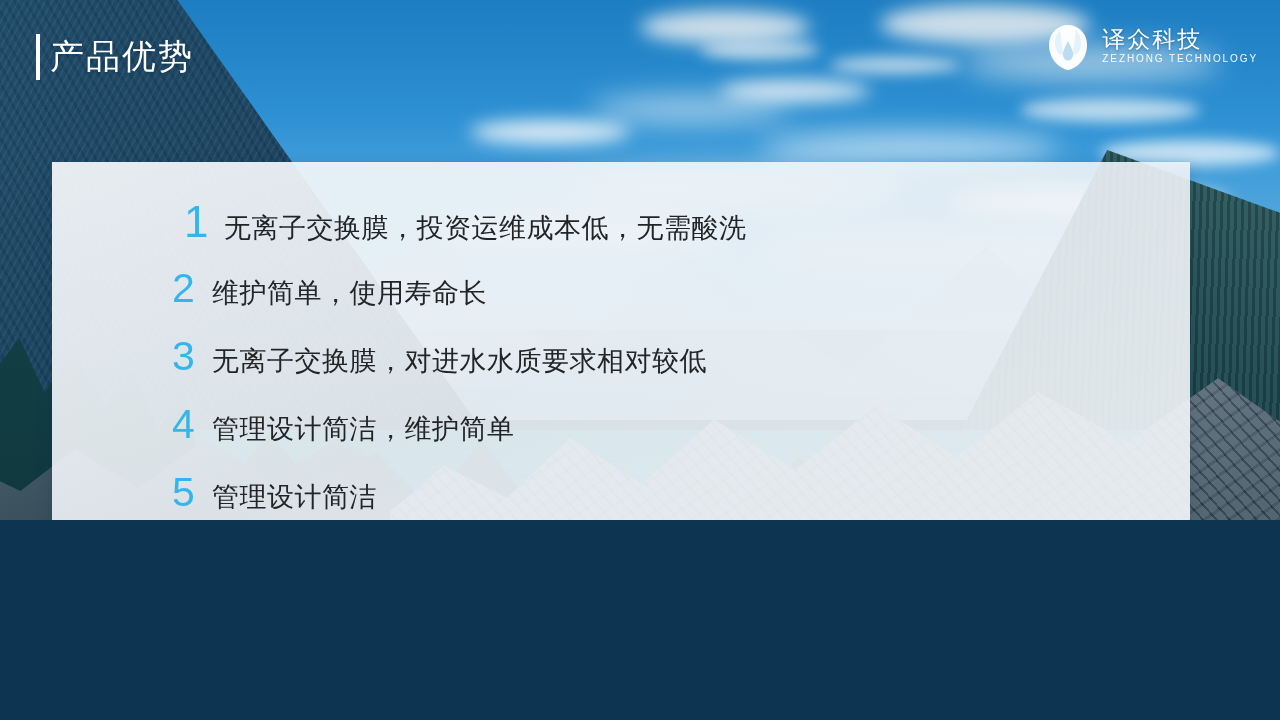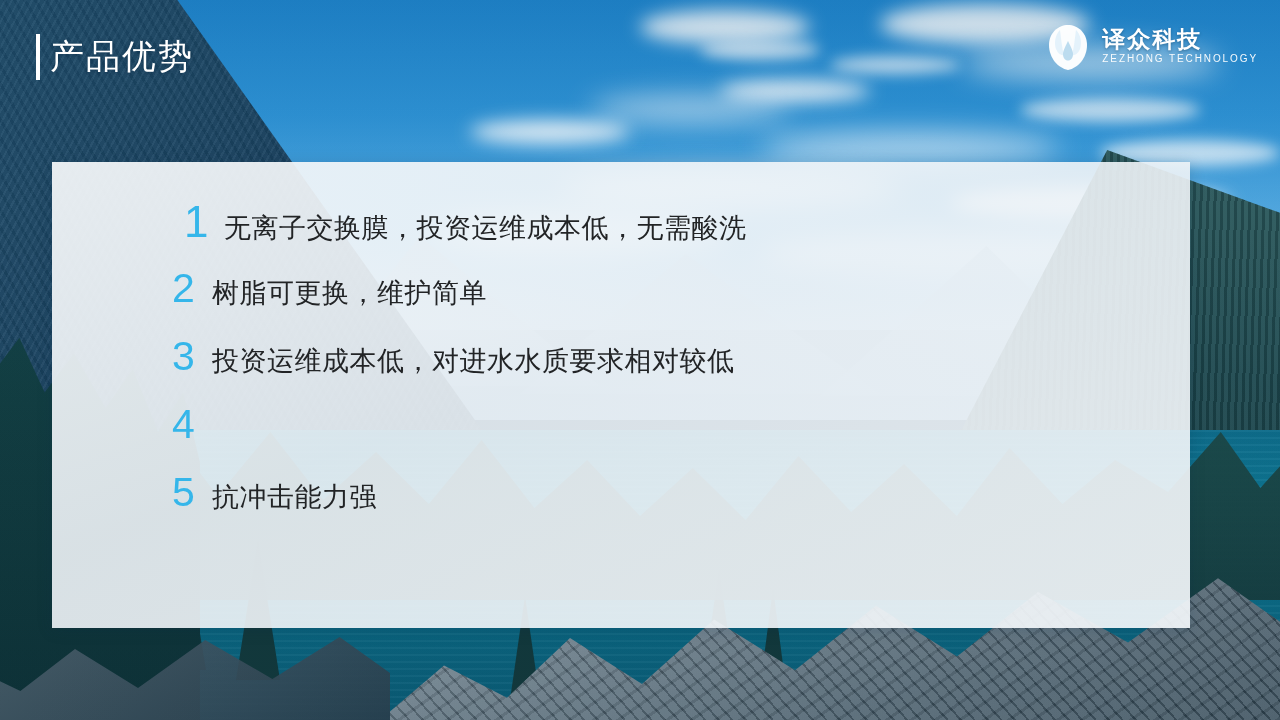--- a/index.html
+++ b/index.html
@@ -2,21 +2,21 @@
 <html lang="zh"><head>
 <meta charset="utf-8">
 <title>产品优势</title>
 <style>
   html,body{margin:0;padding:0;}
   body{
     width:1280px;height:720px;overflow:hidden;
     font-family:"Liberation Sans","DejaVu Sans",sans-serif;
     background:#0d3552;
   }
-  .slide{position:relative;width:1280px;height:720px;overflow:hidden;}
+  .slide{position:relative;width:1280px;height:520px;overflow:hidden;}
 
   
   .bg{position:absolute;inset:0;overflow:hidden;}
 
   
   .sky{
     position:absolute;left:0;top:0;width:1280px;height:330px;
     background:linear-gradient(180deg,#1f86cf 0%,#2e93d6 35%,#57aadf 70%,#86c2e8 100%);
   }
   .cloud{position:absolute;background:#ffffff;border-radius:50%;filter:blur(9px);opacity:.85;}
@@ -114,21 +114,21 @@
   .page-title{
     color:#ffffff;font-size:34px;font-weight:400;letter-spacing:2px;
     text-shadow:0 1px 4px rgba(0,30,60,.45);white-space:nowrap;
   }
 
   
   .logo{position:absolute;right:22px;top:18px;display:flex;align-items:center;height:58px;}
   .logo-mark{width:52px;height:52px;margin-right:8px;flex:0 0 auto;}
   .logo-text{display:flex;flex-direction:column;justify-content:center;}
   .logo-cn{
-    color:#ffffff;font-size:23px;font-weight:bold;letter-spacing:2px;line-height:1.05;
+    color:#ffffff;font-size:23px;font-weight:normal;letter-spacing:2px;line-height:1.05;
     text-shadow:0 1px 3px rgba(0,40,70,.4);white-space:nowrap;
   }
   .logo-en{
     color:#ffffff;font-size:10px;letter-spacing:1.9px;line-height:1.6;
     white-space:nowrap;opacity:.95;
   }
 
   
   .panel{
     position:absolute;left:52px;top:162px;width:1138px;height:466px;
@@ -227,33 +227,34 @@
   <div class="panel">
     <div class="list">
 
       <div class="row first">
         <span class="num">1</span>
         <span class="txt">无离子交换膜，投资运维成本低，无需酸洗</span>
       </div>
 
       <div class="row">
         <span class="num">2</span>
-        <span class="txt">树脂可更换，维护简单</span>
+        <span class="txt">维护简单，使用寿命长</span>
       </div>
 
       <div class="row">
         <span class="num">3</span>
-        <span class="txt">投资运维成本低，对进水水质要求相对较低</span>
+        <span class="txt">无离子交换膜，对进水水质要求相对较低</span>
       </div>
 
       <div class="row">
         <span class="num">4</span>
+        <span class="txt">管理设计简洁，维护简单</span>
       </div>
 
       <div class="row">
         <span class="num">5</span>
-        <span class="txt">抗冲击能力强</span>
+        <span class="txt">管理设计简洁</span>
       </div>
 
     </div>
   </div>
 
 </div>
 
 </body></html>

